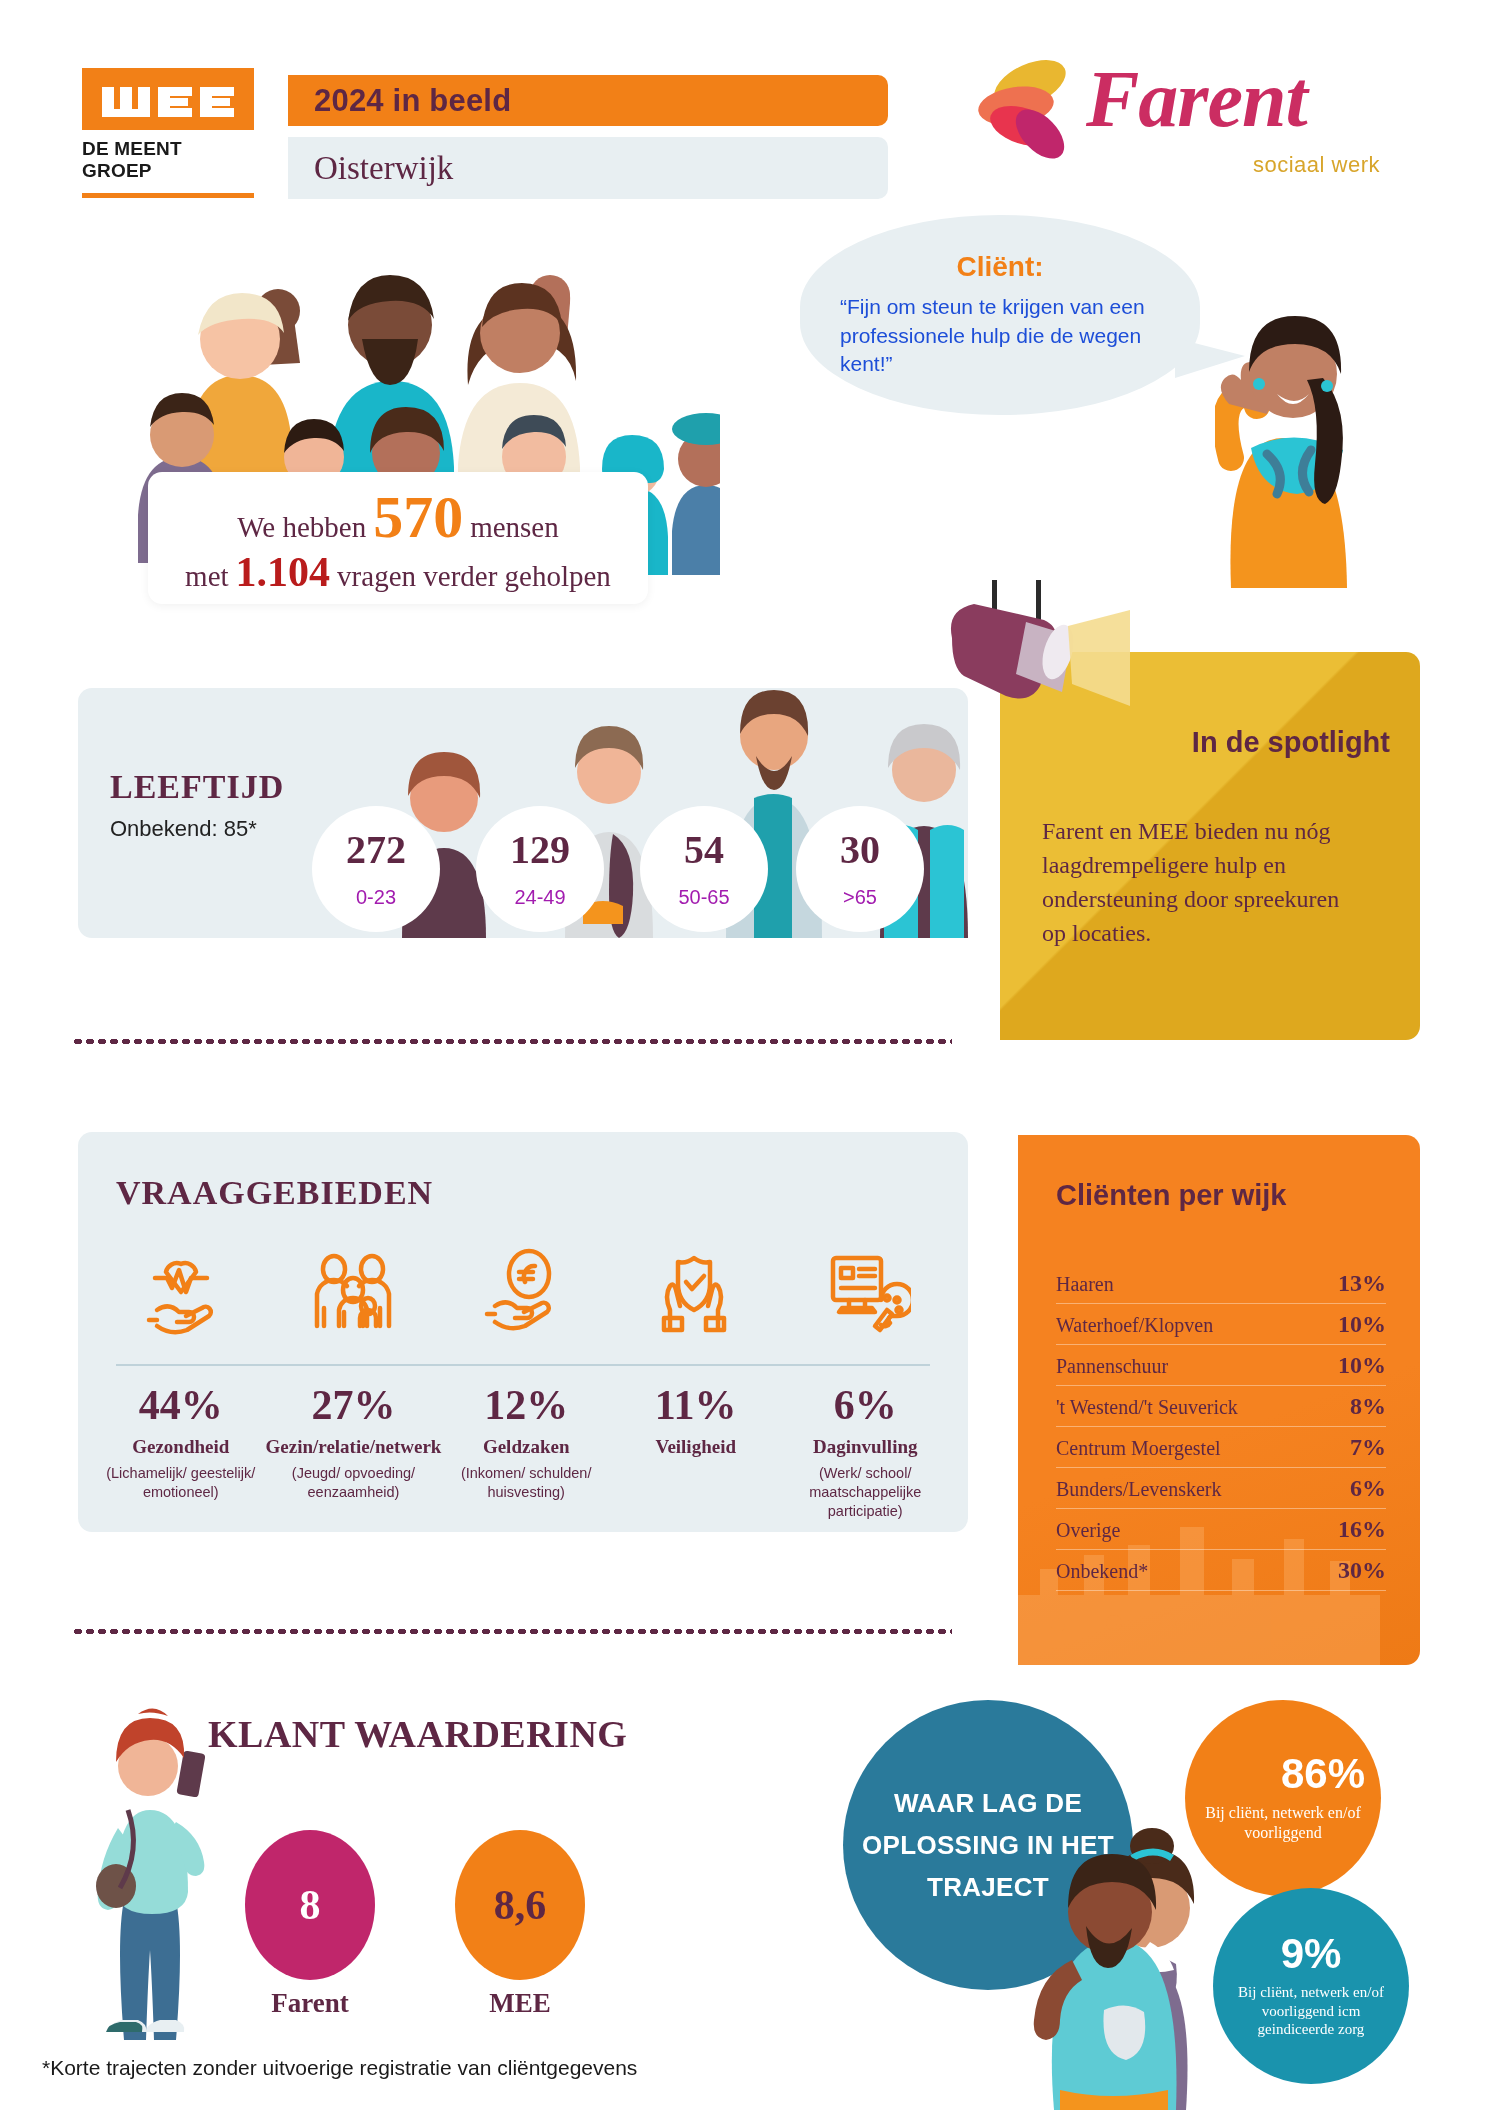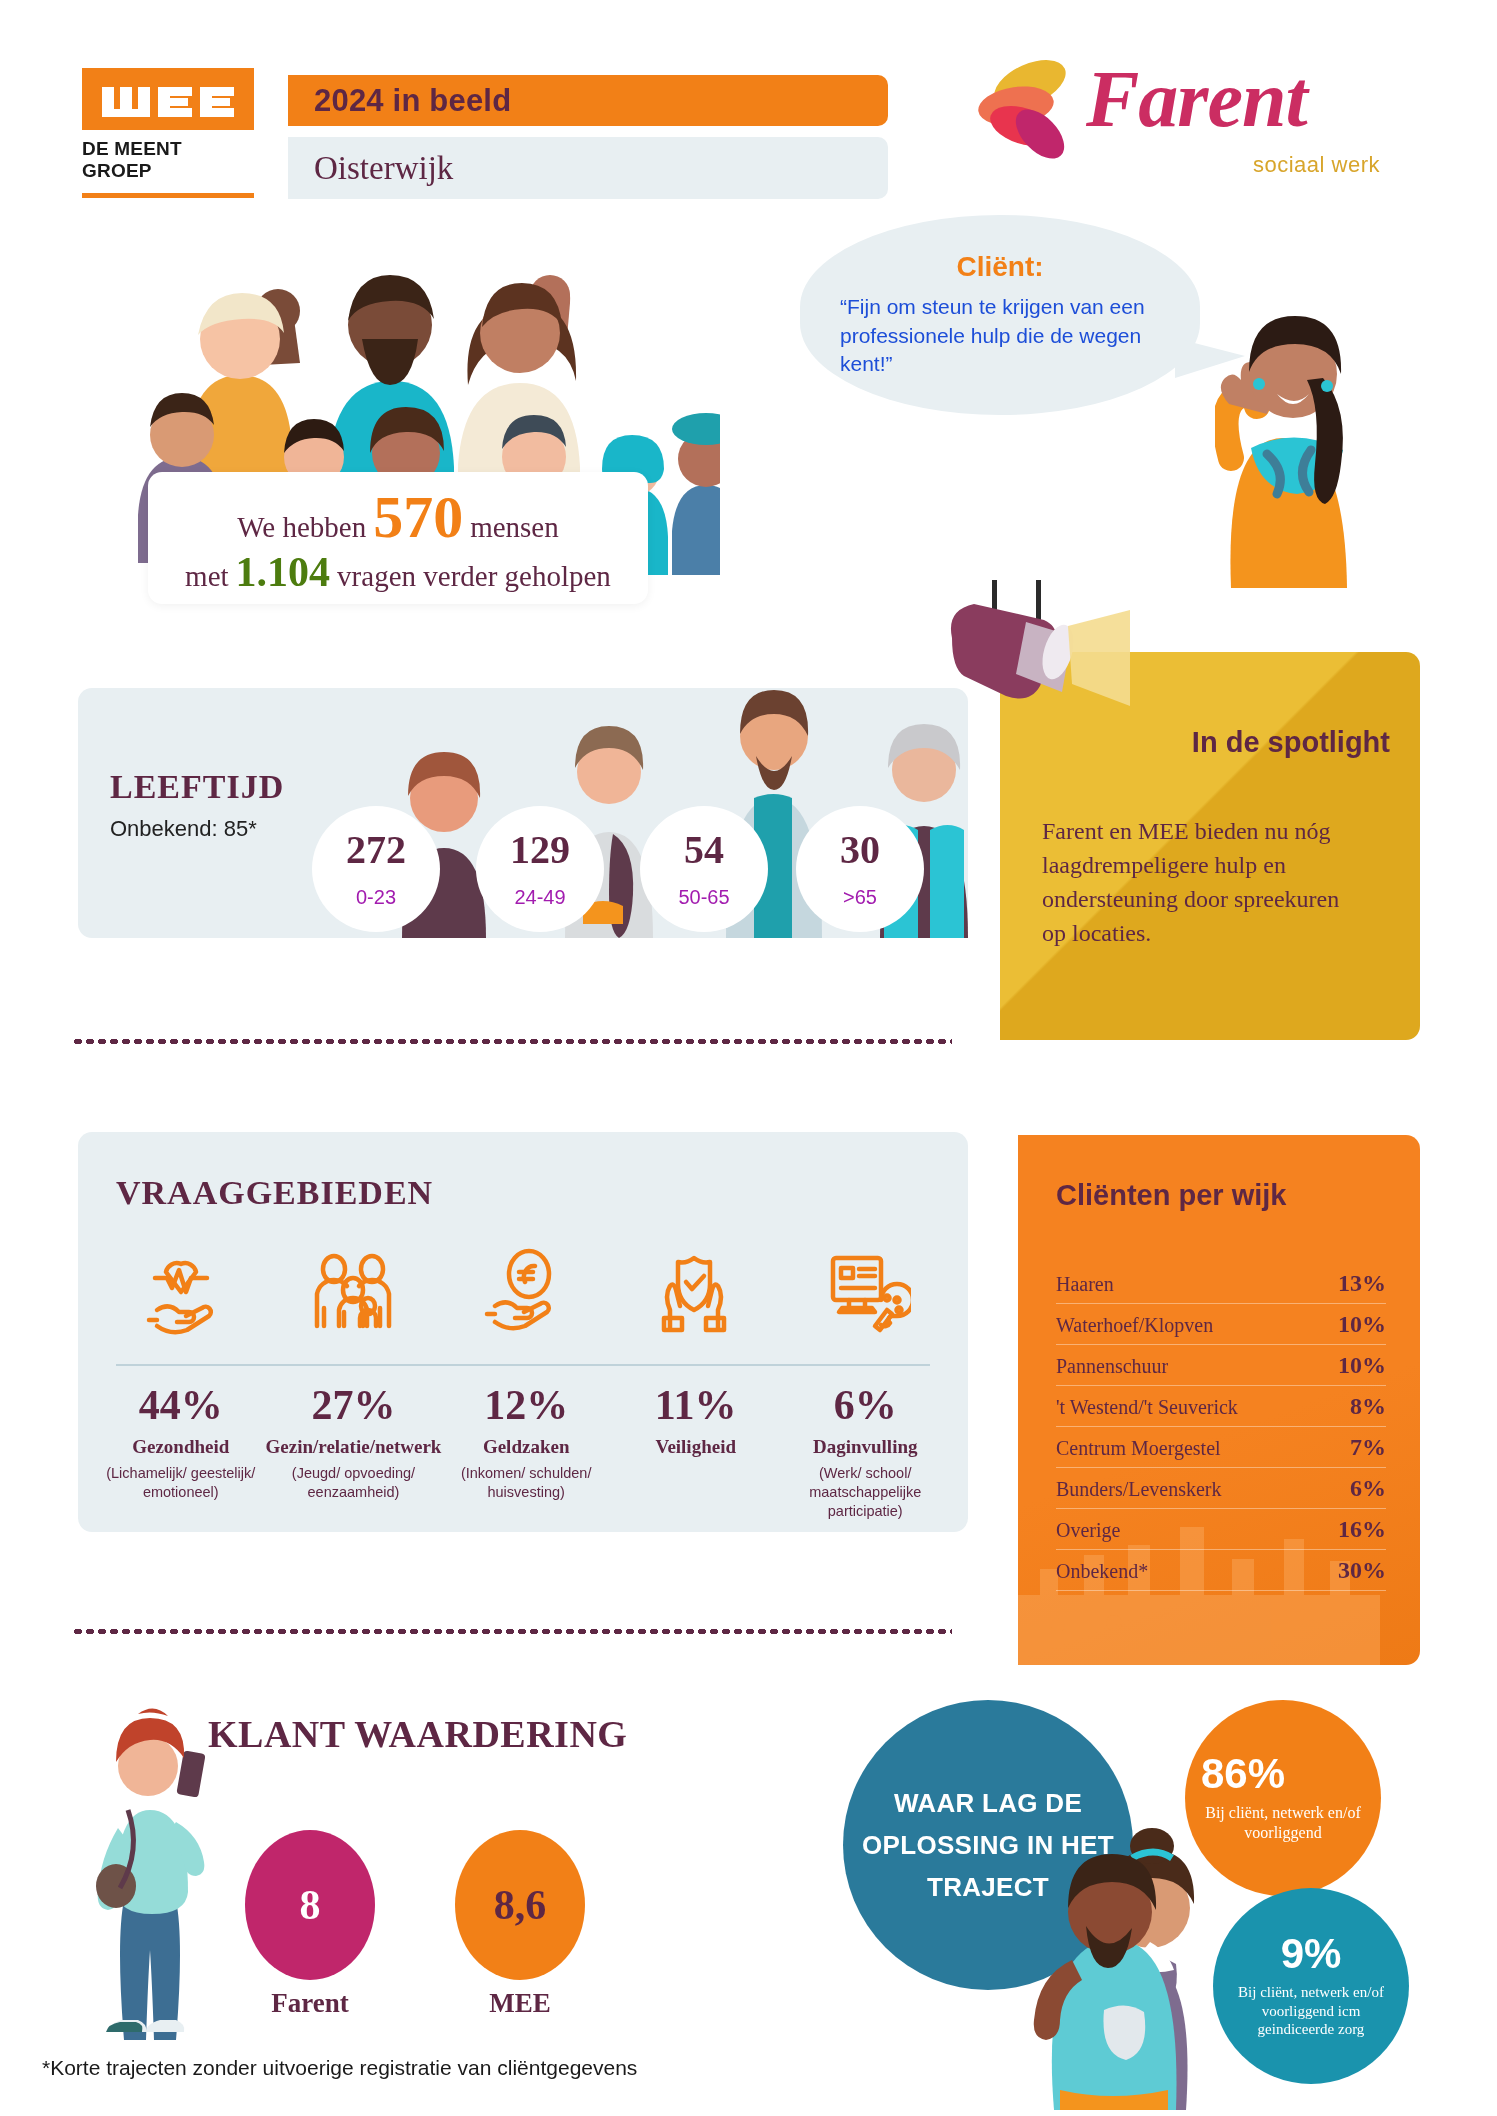--- a/index.html
+++ b/index.html
@@ -45,21 +45,21 @@
   .woman-r { position:absolute; left:1215px; top:258px; width:160px; height:330px; }
 
   
   .banner { position:absolute; left:148px; top:472px; width:500px; height:132px;
     background:#fff; border-radius:14px; display:flex; flex-direction:column;
     align-items:center; justify-content:center; box-shadow:0 2px 10px rgba(0,0,0,.06); }
   .banner-l1, .banner-l2 { font-family:"Liberation Serif", serif; color:#5E2744; white-space:nowrap; }
   .banner-l1 { font-size:29px; display:flex; align-items:baseline; }
   .banner-l2 { font-size:29px; display:flex; align-items:baseline; margin-top:2px; }
   .bignum { color:#F28017; font-weight:bold; font-size:60px; line-height:.85; margin:9px 7px; }
-  .midnum { color:#4d7c0f; font-weight:bold; font-size:42px; line-height:.9; margin:0 7px; }
+  .midnum { color:#b91c1c; font-weight:bold; font-size:42px; line-height:.9; margin:0 7px; }
 
   
   .leeftijd { position:absolute; left:78px; top:688px; width:890px; height:250px;
      background:#E8EFF2; border-radius:14px; }
   .leeftijd h2 { position:absolute; left:32px; top:80px; font-family:"Liberation Serif", serif;
      font-size:34px; font-weight:bold; color:#5E2744; letter-spacing:1px; }
   .leeftijd .unknown { position:absolute; left:32px; top:128px; font-size:22px; color:#222; }
   .agefig { position:absolute; bottom:0; width:130px; }
   .agebub { position:absolute; width:128px; height:126px; background:#fff; border-radius:50%;
      display:flex; flex-direction:column; align-items:center; justify-content:center; }
@@ -118,21 +118,21 @@
      font-size:27px; color:#5E2744; text-align:center; width:140px; }
 
   .footnote { position:absolute; left:42px; top:2056px; font-size:21px; color:#1a1a1a; }
 
   
   .tr-blue { position:absolute; left:843px; top:1700px; width:290px; height:290px;
      background:#2A7A9B; border-radius:50%; display:flex; align-items:center; justify-content:flex-start; }
   .tr-blue .t { color:#fff; font-size:26px; font-weight:bold; text-align:center; line-height:1.62; letter-spacing:.3px; }
   .tr-or { position:absolute; left:1185px; top:1700px; width:196px; height:196px;
      background:#F28017; border-radius:50%; display:flex; flex-direction:column;
-     align-items:flex-start; justify-content:center; padding:0 16px; }
+     align-items:flex-end; justify-content:center; padding:0 16px; }
   .tr-or .p { color:#fff; font-size:42px; font-weight:bold; line-height:1; }
   .tr-or .d { color:#fff; font-family:"Liberation Serif", serif; font-size:16px; text-align:center; margin-top:8px; line-height:1.26; }
   .tr-tl { position:absolute; left:1213px; top:1888px; width:196px; height:196px;
      background:#1A93AD; border-radius:50%; display:flex; flex-direction:column;
      align-items:center; justify-content:center; padding:0 12px; }
   .tr-tl .p { color:#fff; font-size:42px; font-weight:bold; line-height:1; }
   .tr-tl .d { color:#fff; font-family:"Liberation Serif", serif; font-size:15px; text-align:center; margin-top:8px; line-height:1.26; }
   .couple { position:absolute; left:1000px; top:1710px; width:230px; height:400px; }
 </style>
 </head>

